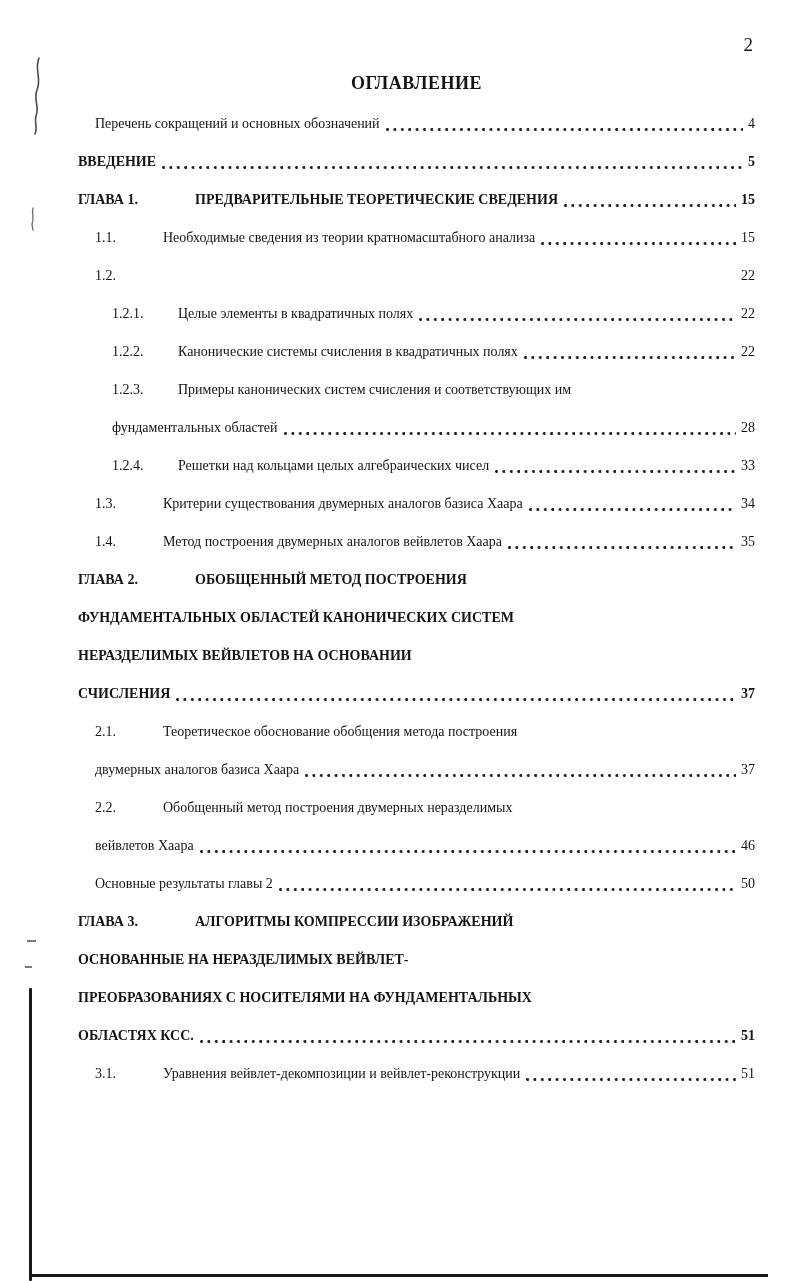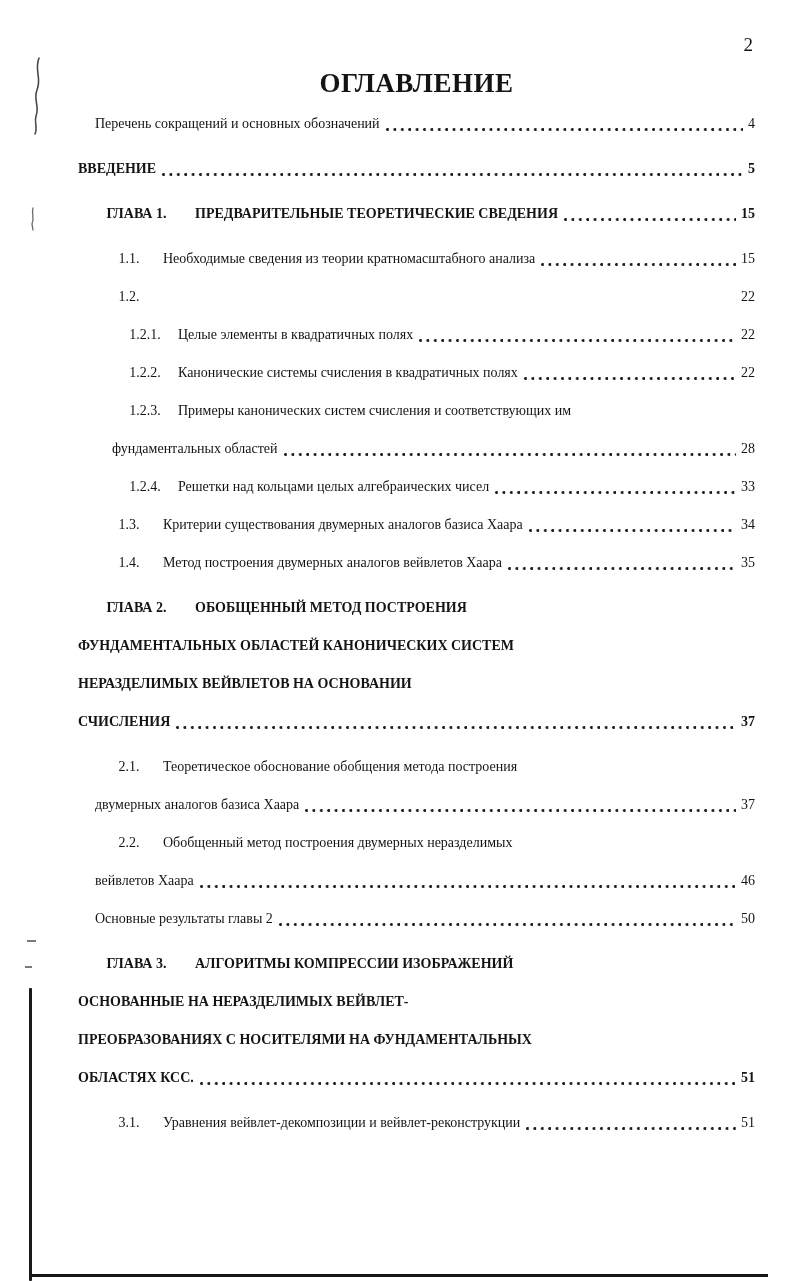--- a/index.html
+++ b/index.html
@@ -8,32 +8,32 @@
     background: #fdfdfc;
     position: relative; overflow: hidden;
     font-family: "Liberation Serif", "DejaVu Serif", serif;
     color: #141414;
   }
   .sheet { position: absolute; inset: 0; background: #ffffff; }
   .content { position: relative; padding: 34px 42px 0 78px; }
 
   .pageno { text-align: right; font-size: 19px; line-height: 22px; padding-right: 2px; }
   .doc-title {
-    text-align: center; font-size: 27px; font-weight: bold;
+    text-align: center; font-size: 18px; font-weight: bold;
     margin: 14px 0 9px; line-height: 26px; letter-spacing: .5px;
   }
 
   .toc { font-size: 14px; }
   .entry { line-height: 38px; }
-  .entry.gap { margin-top: 7px; }
+  .entry.gap { }
   .entry.bold { font-weight: bold; }
   .entry.lv1 { margin-left: 17px; }
   .entry.lv2 { margin-left: 34px; }
 
-  .num { display: inline-block; flex: 0 0 auto; text-align: center; }
+  .num { display: inline-block; flex: 0 0 auto; }
   .entry.lv0 .num { width: 117px; }
   .entry.lv1 .num { width: 68px; }
   .entry.lv2 .num { width: 66px; }
 
   .line.last { display: flex; }
   .line.last .txt { flex: 0 1 auto; white-space: nowrap; }
 
   .dots { flex: 1 1 12px; min-width: 8px; position: relative; margin: 0 5px 0 6px; }
   .dots::after {
     content: ""; position: absolute; left: 0; right: 0; bottom: 12px; height: 3px;

